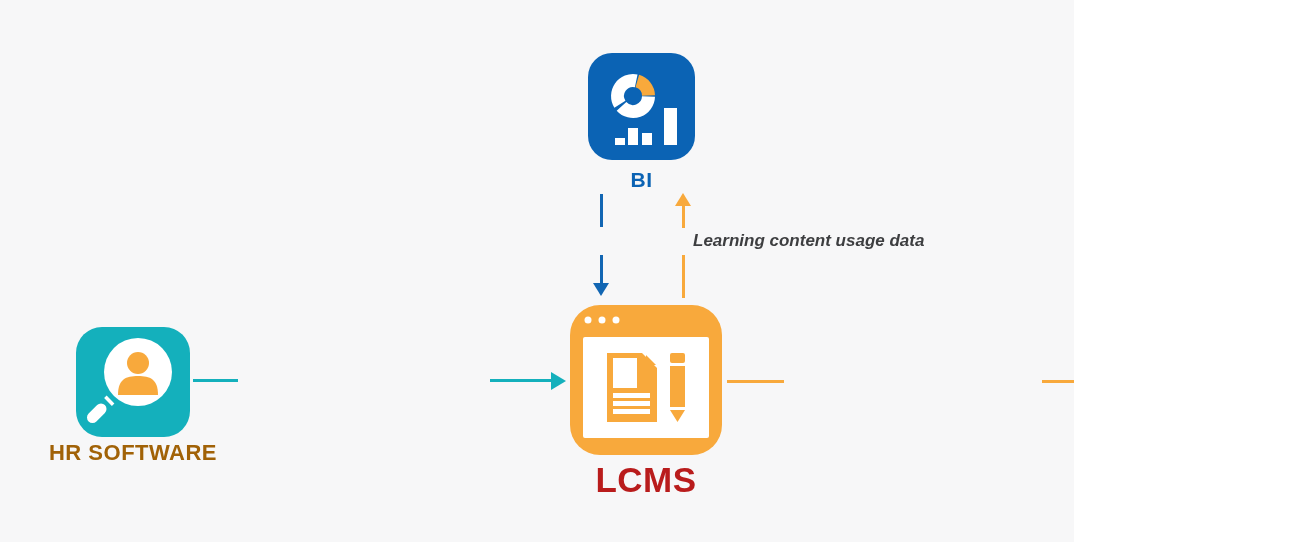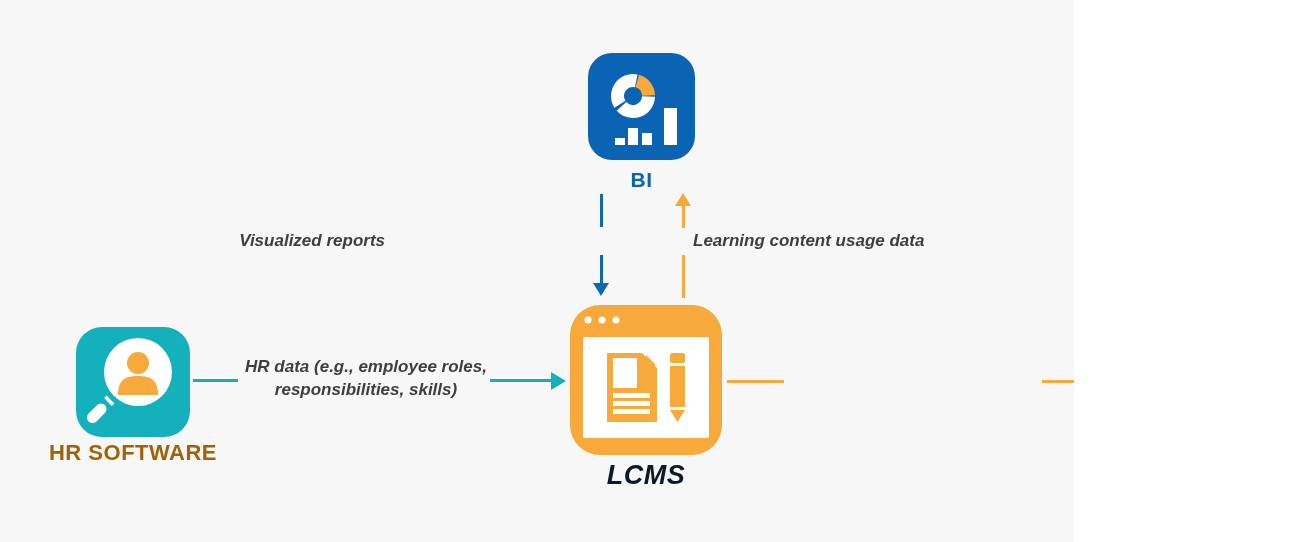--- a/index.html
+++ b/index.html
@@ -74,21 +74,21 @@
       <rect x="43" y="53" width="24" height="30" fill="#ffffff"></rect>
       <rect x="43" y="88" width="37" height="5" fill="#ffffff"></rect>
       <rect x="43" y="96" width="37" height="5" fill="#ffffff"></rect>
       <rect x="43" y="104" width="37" height="5" fill="#ffffff"></rect>
 
       <rect x="100" y="48" width="15" height="10" rx="2" fill="#f8a93c"></rect>
       <rect x="100" y="61" width="15" height="41" fill="#f8a93c"></rect>
       <path d="M100,105 H115 L107.5,117 Z" fill="#f8a93c"></path>
     </svg>
   </div>
-  <div class="node-label" style="left:570px;top:460px;width:152px;font-size:27px;color:#0f172a;font-style:italic;">LCMS</div>
+  <div class="node-label" style="left:570px;top:460px;width:152px;font-size:35px;color:#b91c1c;">LCMS</div>
 
   <div class="node-icon" style="left:76px;top:327px;width:114px;height:110px;">
     <svg width="114" height="110" viewBox="0 0 114 110">
       <rect x="0" y="0" width="114" height="110" rx="26" fill="#14b0bc"></rect>
 
       <circle cx="62" cy="45" r="34" fill="#ffffff"></circle>
 
       <circle cx="62" cy="36" r="11" fill="#f8a93c"></circle>
       <path d="M42,68 C42,52 50,49 62,49 C74,49 82,52 82,68 Z" fill="#f8a93c"></path>
 
@@ -110,35 +110,33 @@
       <path d="M85,33 Q85,25 77,25 H65 Q59,25 57,31 V77 Q70,70 85,74 Z" fill="#ffffff"></path>
     </svg>
   </div>
   <div class="node-label" style="left:1120px;top:438px;width:110px;font-size:25px;color:#8c4b9e;">LMS</div>
 
   <div>
     <div class="seg blue" style="left:600px;top:194px;width:3px;height:33px;"></div>
     <div class="seg blue" style="left:600px;top:255px;width:3px;height:28px;"></div>
     <div class="head down" style="left:593px;top:283px;"></div>
   </div>
-  <div class="edge-label nowrap" style="right:689px;top:229px;text-align:right;">Visualized reports</div>
 
   <div>
     <div class="head up" style="left:675px;top:193px;"></div>
     <div class="seg orange" style="left:682px;top:206px;width:3px;height:22px;"></div>
     <div class="seg orange" style="left:682px;top:255px;width:3px;height:43px;"></div>
   </div>
   <div class="edge-label nowrap" style="left:677px;top:229px;margin-left:16px;">Learning content usage data</div>
 
   <div>
     <div class="seg teal" style="left:193px;top:379px;width:45px;height:3px;"></div>
     <div class="seg teal" style="left:490px;top:379px;width:61px;height:3px;"></div>
     <div class="head right-teal" style="left:551px;top:372px;"></div>
   </div>
-  <div class="edge-label center" style="left:236px;top:355px;width:260px;">HR data (e.g., employee roles, responsibilities, skills)</div>
 
   <div>
     <div class="seg orange" style="left:727px;top:380px;width:57px;height:3px;"></div>
     <div class="seg orange" style="left:1042px;top:380px;width:61px;height:3px;"></div>
     <div class="head right-orange" style="left:1103px;top:373px;"></div>
   </div>
 
 </div>
 
 </body></html>

